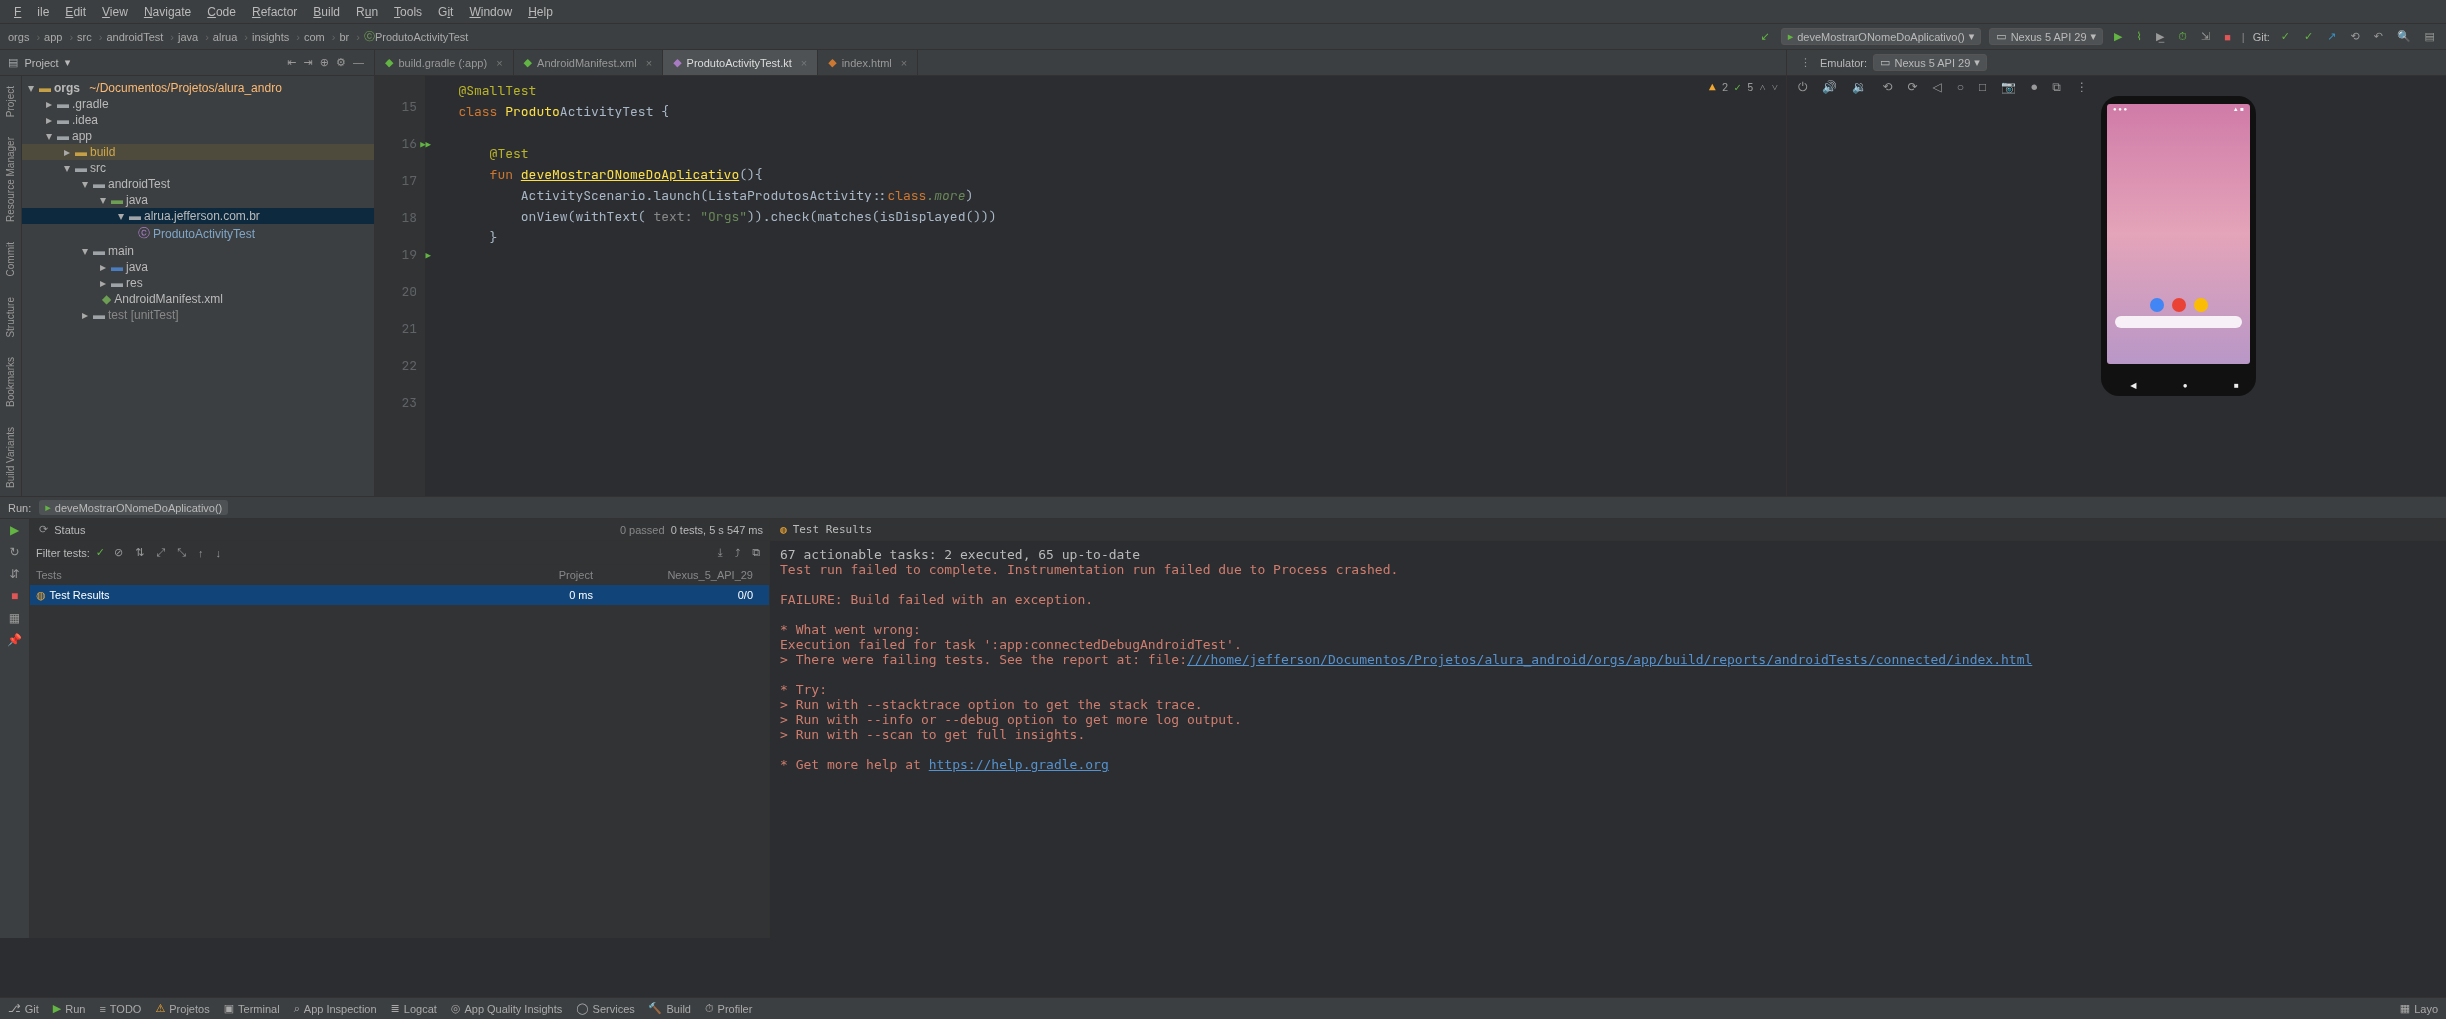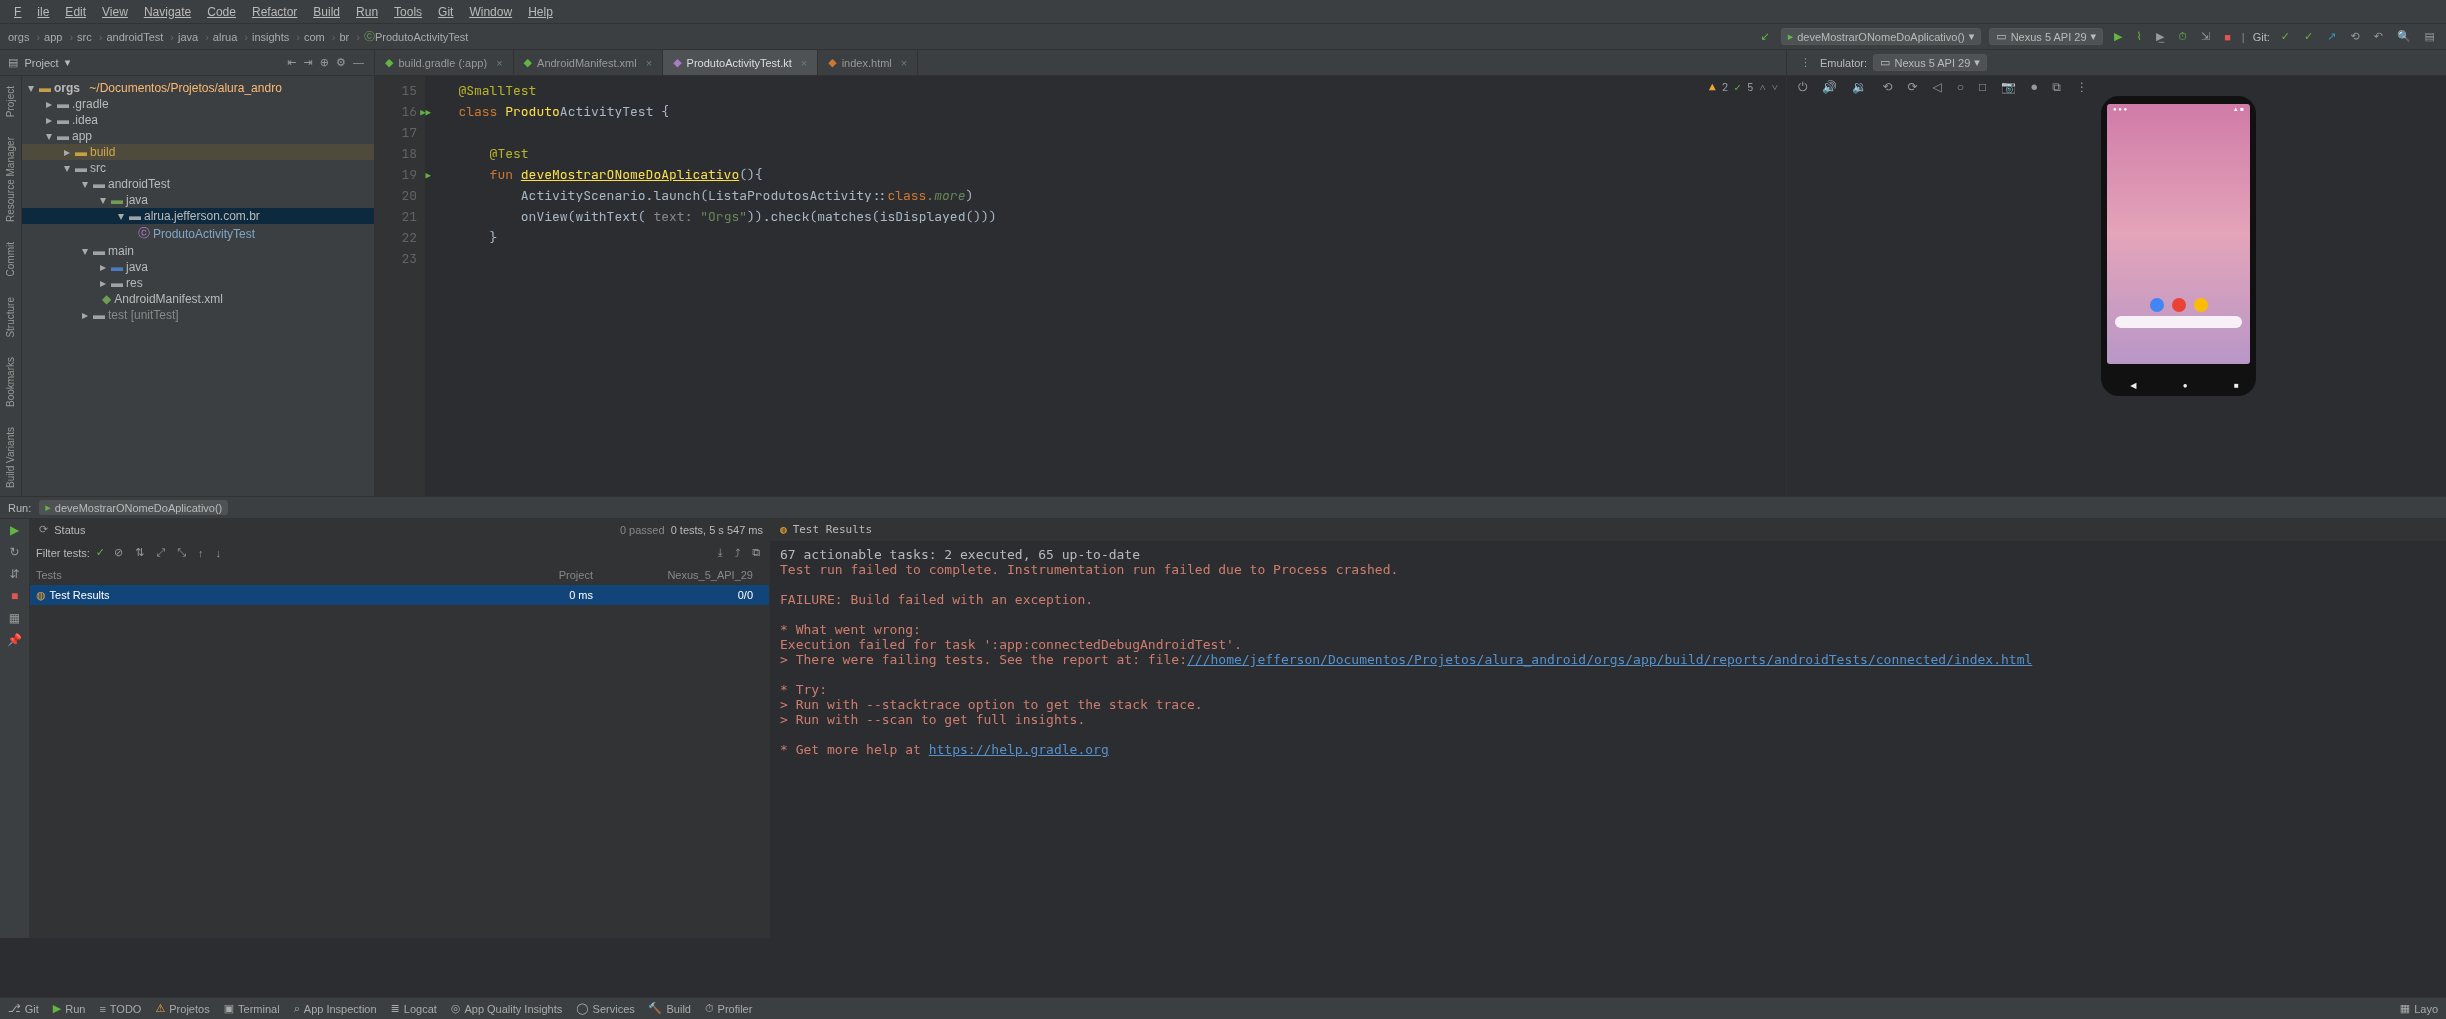--- a/index.html
+++ b/index.html
@@ -1,18 +1,18 @@
 <!DOCTYPE html>
 <html><head>
 <meta charset="utf-8">
 <style>
 * { margin: 0; padding: 0; box-sizing: border-box; }
 body { background: #2b2d30; color: #bababa; font-family: "Segoe UI", Arial, sans-serif; font-size: 12px; overflow: hidden; width: 2446px; height: 1019px; transform-origin: top left; }
 .menubar { height: 24px; background: #3c3f41; display: flex; align-items: center; padding: 0 6px; border-bottom: 1px solid #323232; }
-.menubar span { padding: 0 8px; cursor: pointer; text-decoration: underline; }
+.menubar span { padding: 0 8px; cursor: pointer; }
 .nav-row { height: 26px; background: #3c3f41; display: flex; align-items: center; padding: 0 8px; border-bottom: 1px solid #323232; font-size: 11px; }
 .crumb { color: #aaa; margin-right: 3px; }
 .crumb-sep::after { content: "›"; color: #666; margin: 0 4px; }
 .crumb-icon { color: #6e9e54; }
 .nav-right { margin-left: auto; display: flex; align-items: center; gap: 8px; }
 .combo { background: #4e5254; border: 1px solid #555; padding: 1px 6px; border-radius: 3px; display: inline-flex; align-items: center; gap: 4px; font-size: 11px; }
 .tb-icon { color: #999; padding: 0 3px; cursor: pointer; }
 .green { color: #62b543; }
 .blue { color: #3592c4; }
 .red { color: #e05555; }
@@ -30,21 +30,21 @@
 .tree { width: 353px; background: #3c3f41; border-right: 1px solid #323232; overflow: auto; font-size: 12px; padding-top: 4px; }
 .tnode { padding: 1px 4px; display: flex; align-items: center; gap: 3px; white-space: nowrap; cursor: pointer; }
 .tnode.sel { background: #0d293e; }
 .tnode.hi { background: #4e4a3c; }
 .tw { display: inline-block; width: 10px; color: #aaa; text-align: center; }
 .folder { color: #c5a046; }
 .folder-plain { color: #9da3a6; }
 .file-k { color: #a87cc4; }
 .editor { flex: 1; background: #2b2d30; display: flex; position: relative; font-family: "JetBrains Mono", Consolas, monospace; font-size: 13px; }
 .gutter { width: 50px; background: #313335; text-align: right; color: #606366; padding: 4px 8px 4px 4px; }
-.gutter div { height: 21px; line-height: 21px; position: relative; }
+.gutter div { height: 21px; line-height: 21px; position: relative; margin-top: 16px; }
 .run-gut { position: absolute; right: -14px; top: 2px; color: #62b543; font-size: 9px; }
 .code { padding: 4px 10px; position: relative; }
 .code .ln { height: 21px; line-height: 21px; white-space: pre; }
 .k-ann { color: #bbb529; }
 .k-kw { color: #cc7832; }
 .k-fn { color: #fde047; }
 .k-par { color: #a9b7c6; }
 .k-str { color: #6a8759; }
 .k-lit { color: #6a8759; font-style: italic; }
 .ed-stat { position: absolute; top: 4px; right: 8px; display: flex; gap: 6px; align-items: center; font-size: 11px; color: #999; }
@@ -406,20 +406,21 @@
     <div class="cwarn">Test run failed to complete. Instrumentation run failed due to Process crashed.</div>
     <div>&nbsp;</div>
     <div class="cwarn">FAILURE: Build failed with an exception.</div>
     <div>&nbsp;</div>
     <div class="cwarn">* What went wrong:</div>
     <div class="cwarn">Execution failed for task ':app:connectedDebugAndroidTest'.</div>
     <div><span class="cwarn">&gt; There were failing tests. See the report at: file:</span><span class="clnk">///home/jefferson/Documentos/Projetos/alura_android/orgs/app/build/reports/androidTests/connected/index.html</span></div>
     <div>&nbsp;</div>
     <div class="cwarn">* Try:</div>
     <div class="cwarn">&gt; Run with --stacktrace option to get the stack trace.</div>
+    <div class="cwarn">&gt; Run with --info or --debug option to get more log output.</div>
     <div class="cwarn">&gt; Run with --scan to get full insights.</div>
     <div>&nbsp;</div>
     <div><span class="cwarn">* Get more help at </span><span class="clnk">https://help.gradle.org</span></div>
   </div>
 </div>
 
 <div class="status-bar">
   <span class="sb-item">
       <span>⎇</span>
       <span>Git</span>

